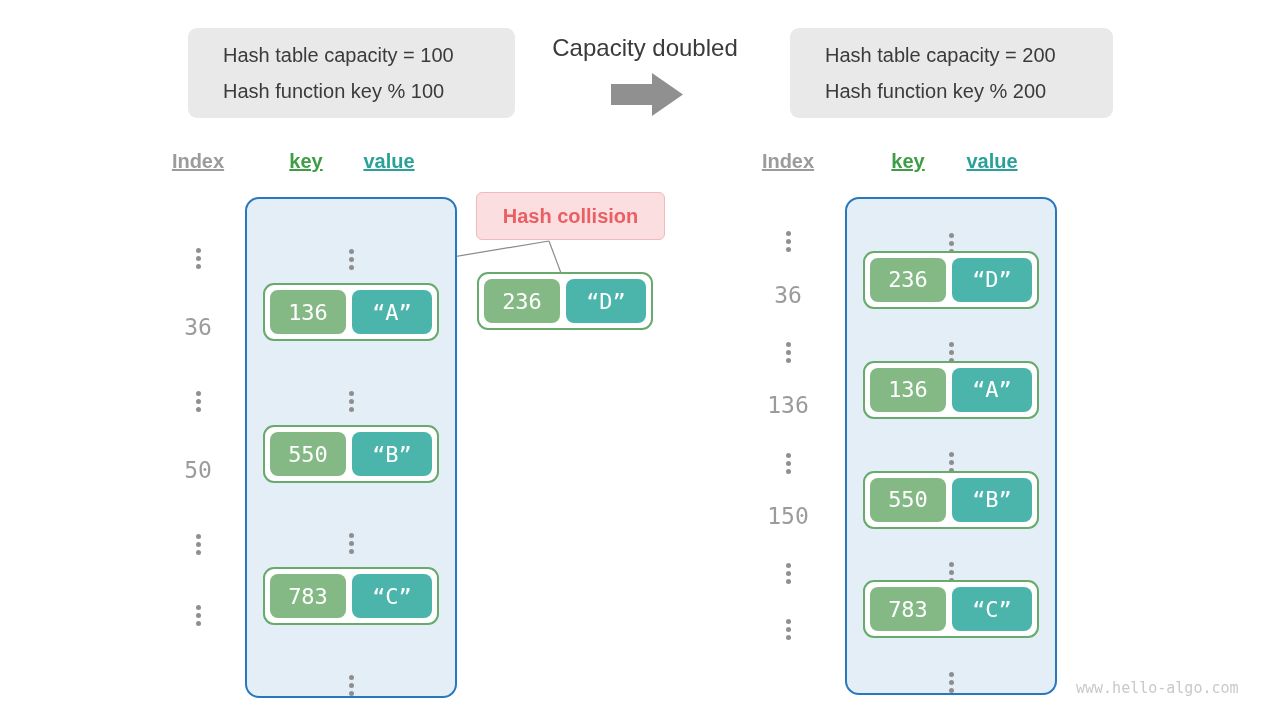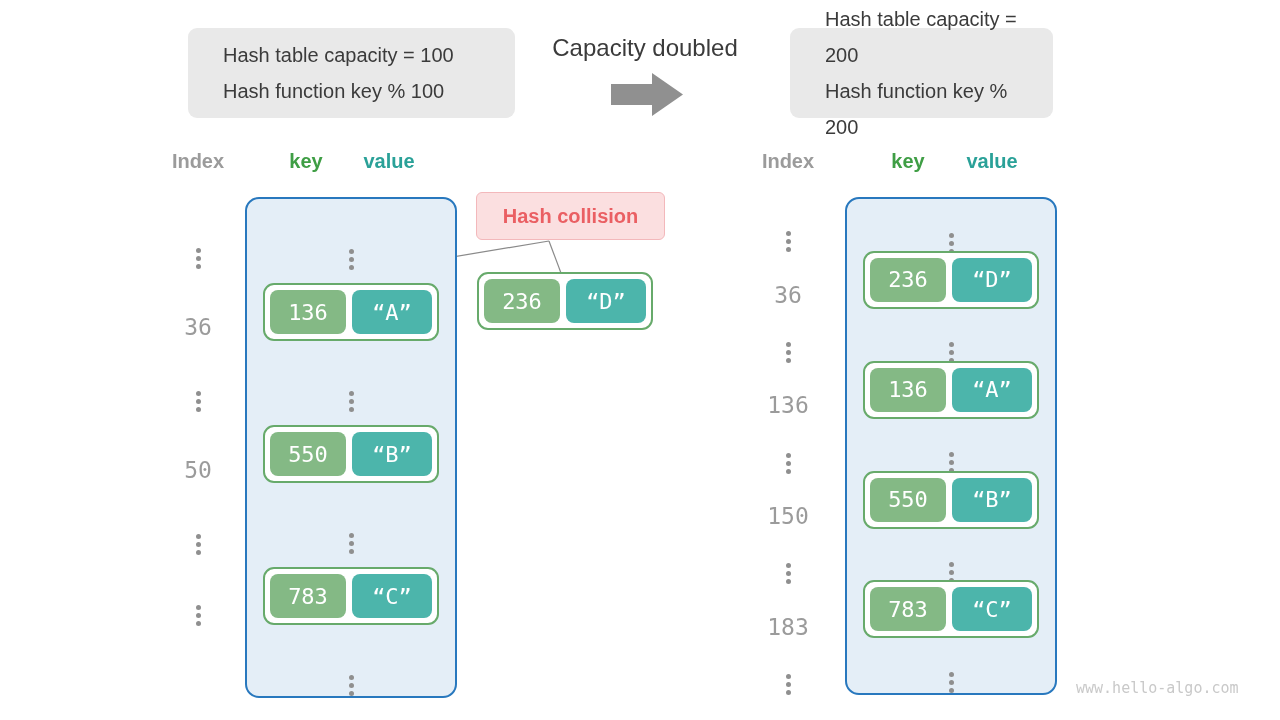--- a/index.html
+++ b/index.html
@@ -8,21 +8,21 @@
     background:#ffffff;font-family:"Liberation Sans",sans-serif;
   }
   
   .info-box{
     position:absolute;background:#e9e9e9;border-radius:9px;
     display:flex;flex-direction:column;justify-content:center;
     padding:0 35px;box-sizing:border-box;
     color:#3b3b3b;font-size:20px;line-height:36px;
   }
   #info-left{left:188px;top:28px;width:327px;height:90px;}
-  #info-right{left:790px;top:28px;width:263px;height:90px;}
+  #info-right{left:790px;top:28px;width:323px;height:90px;}
   .transition-label{
     position:absolute;left:552px;top:34px;width:186px;text-align:center;
     color:#3b3b3b;font-size:24px;
   }
   .arrow-wrap{position:absolute;left:611px;top:73px;width:73px;height:44px;}
 
   
   .connectors{position:absolute;left:0;top:0;pointer-events:none;}
   .connectors line{stroke:#8a8a8a;stroke-width:1.2;}
 
@@ -31,21 +31,21 @@
     position:absolute;left:476px;top:192px;width:189px;height:48px;
     background:#fbdfe0;border:1.5px solid #f3b8bb;border-radius:6px;
     box-sizing:border-box;display:flex;align-items:center;justify-content:center;
     color:#ea5f63;font-weight:bold;font-size:20px;
   }
 
   
   .diagram{position:absolute;}
   #diagram-left{left:156px;top:147px;width:310px;height:560px;--rh:71.57px;}
   #diagram-right{left:748px;top:147px;width:320px;height:560px;--rh:55.33px;}
-  .hdr{position:absolute;top:3px;transform:translateX(-50%);font-weight:bold;font-size:20px;white-space:nowrap;}
+  .hdr{position:absolute;top:3px;transform:translateX(-50%);font-weight:bold;font-size:20px;white-space:nowrap;text-decoration:underline;}
   .hdr-index{color:#9b9b9b;}
   .hdr-key{color:#3f9e45;}
   .hdr-value{color:#2aa198;}
   #diagram-left .hdr-index{left:42px;}
   #diagram-left .hdr-key{left:150px;}
   #diagram-left .hdr-value{left:233px;}
   #diagram-right .hdr-index{left:40px;}
   #diagram-right .hdr-key{left:160px;}
   #diagram-right .hdr-value{left:244px;}
 
@@ -252,23 +252,20 @@
         <span class="idx">150</span>
       </div>
     <div class="dg-row">
         <span class="dots">
           <i></i>
           <i></i>
           <i></i>
         </span>
       </div>
     <div class="dg-row">
-        <span class="idx">183</span>
-      </div>
-    <div class="dg-row">
         <span class="dots">
           <i></i>
           <i></i>
           <i></i>
         </span>
       </div>
   </div>
 
   <div class="bucket">
     <div class="dg-row">

